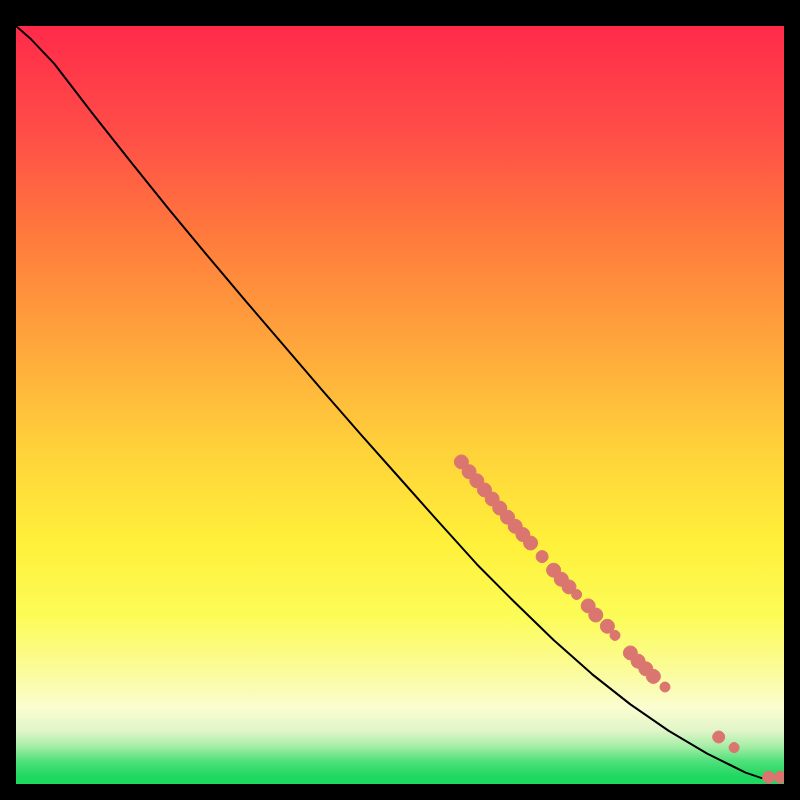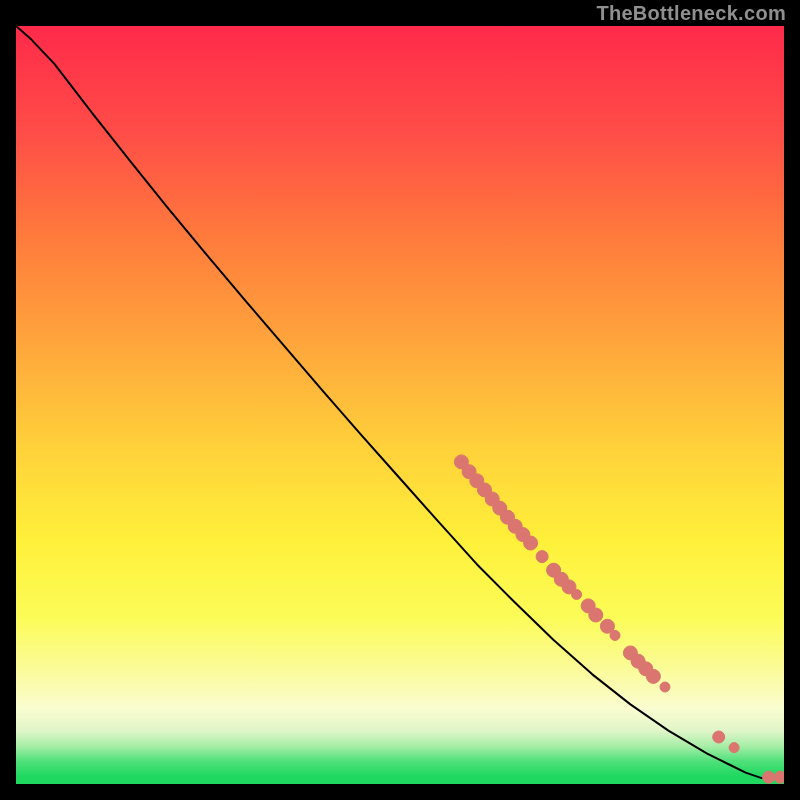--- a/index.html
+++ b/index.html
@@ -94,14 +94,13 @@
         <circle cx="629.8" cy="642.8" r="7" fill="#da766f" stroke="#da766f"></circle>
         <circle cx="637.4" cy="650.4" r="7" fill="#da766f" stroke="#da766f"></circle>
         <circle cx="649.0" cy="661.0" r="5" fill="#da766f" stroke="#da766f"></circle>
         <circle cx="702.7" cy="711.0" r="6" fill="#da766f" stroke="#da766f"></circle>
         <circle cx="718.1" cy="721.6" r="5" fill="#da766f" stroke="#da766f"></circle>
         <circle cx="752.6" cy="751.2" r="6" fill="#da766f" stroke="#da766f"></circle>
         <circle cx="764.2" cy="751.2" r="6" fill="#da766f" stroke="#da766f"></circle>
       </g>
   </svg>
 
-  <div class="watermark">TheBottleneck.com</div>
 </div>
 
 </body></html>

